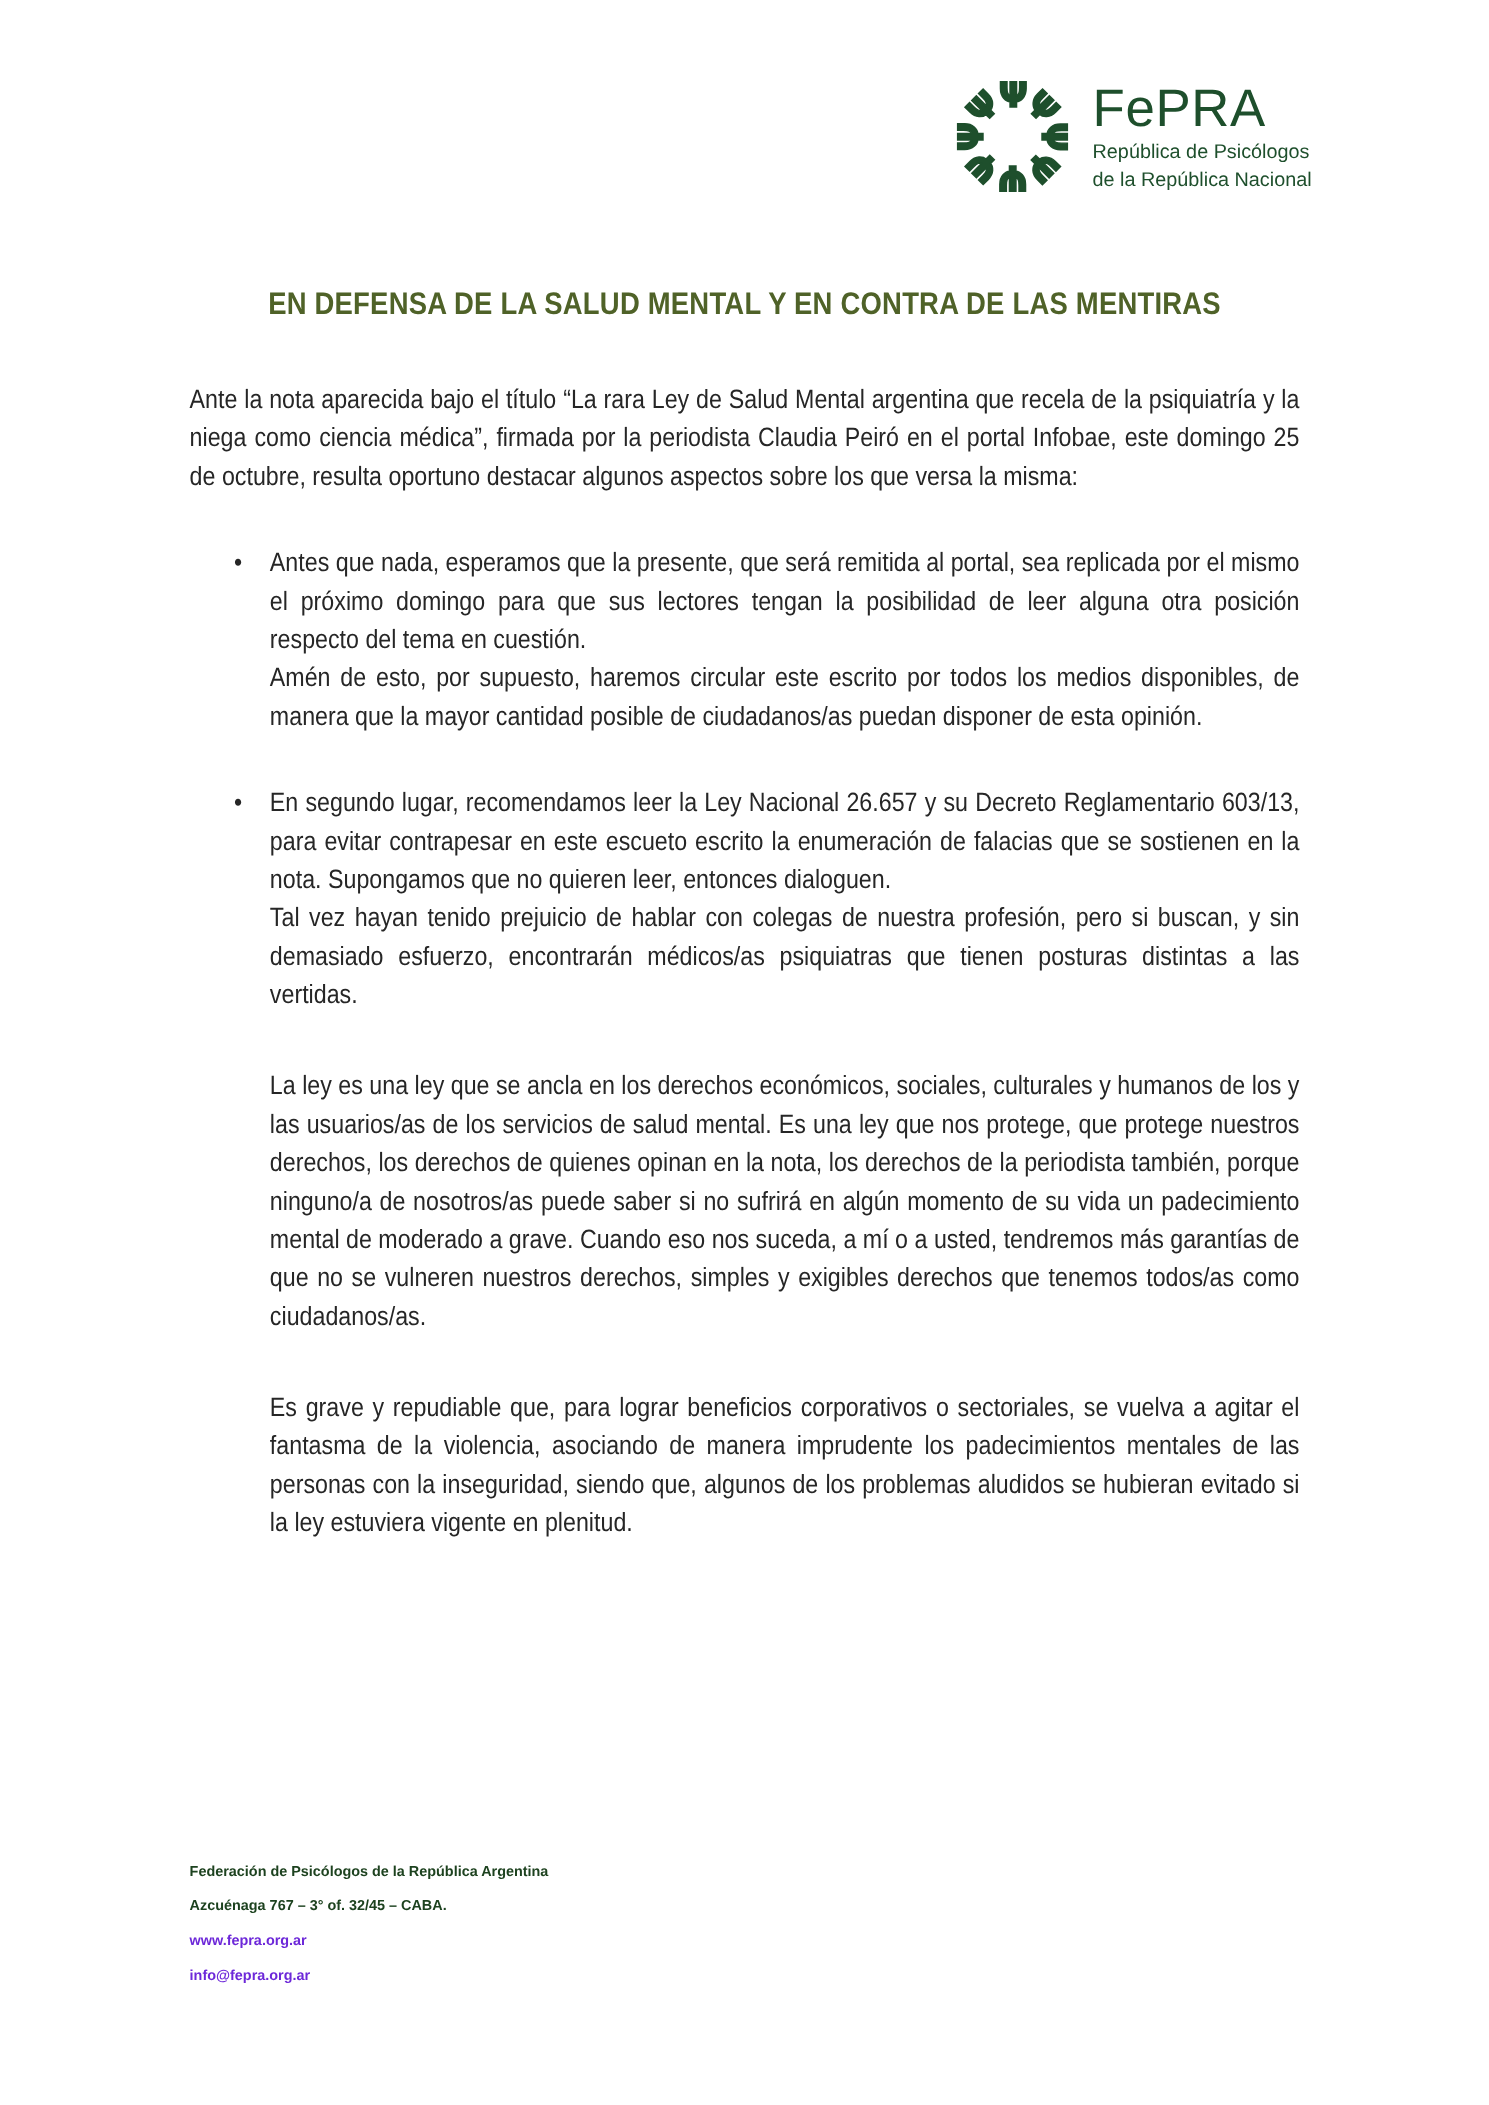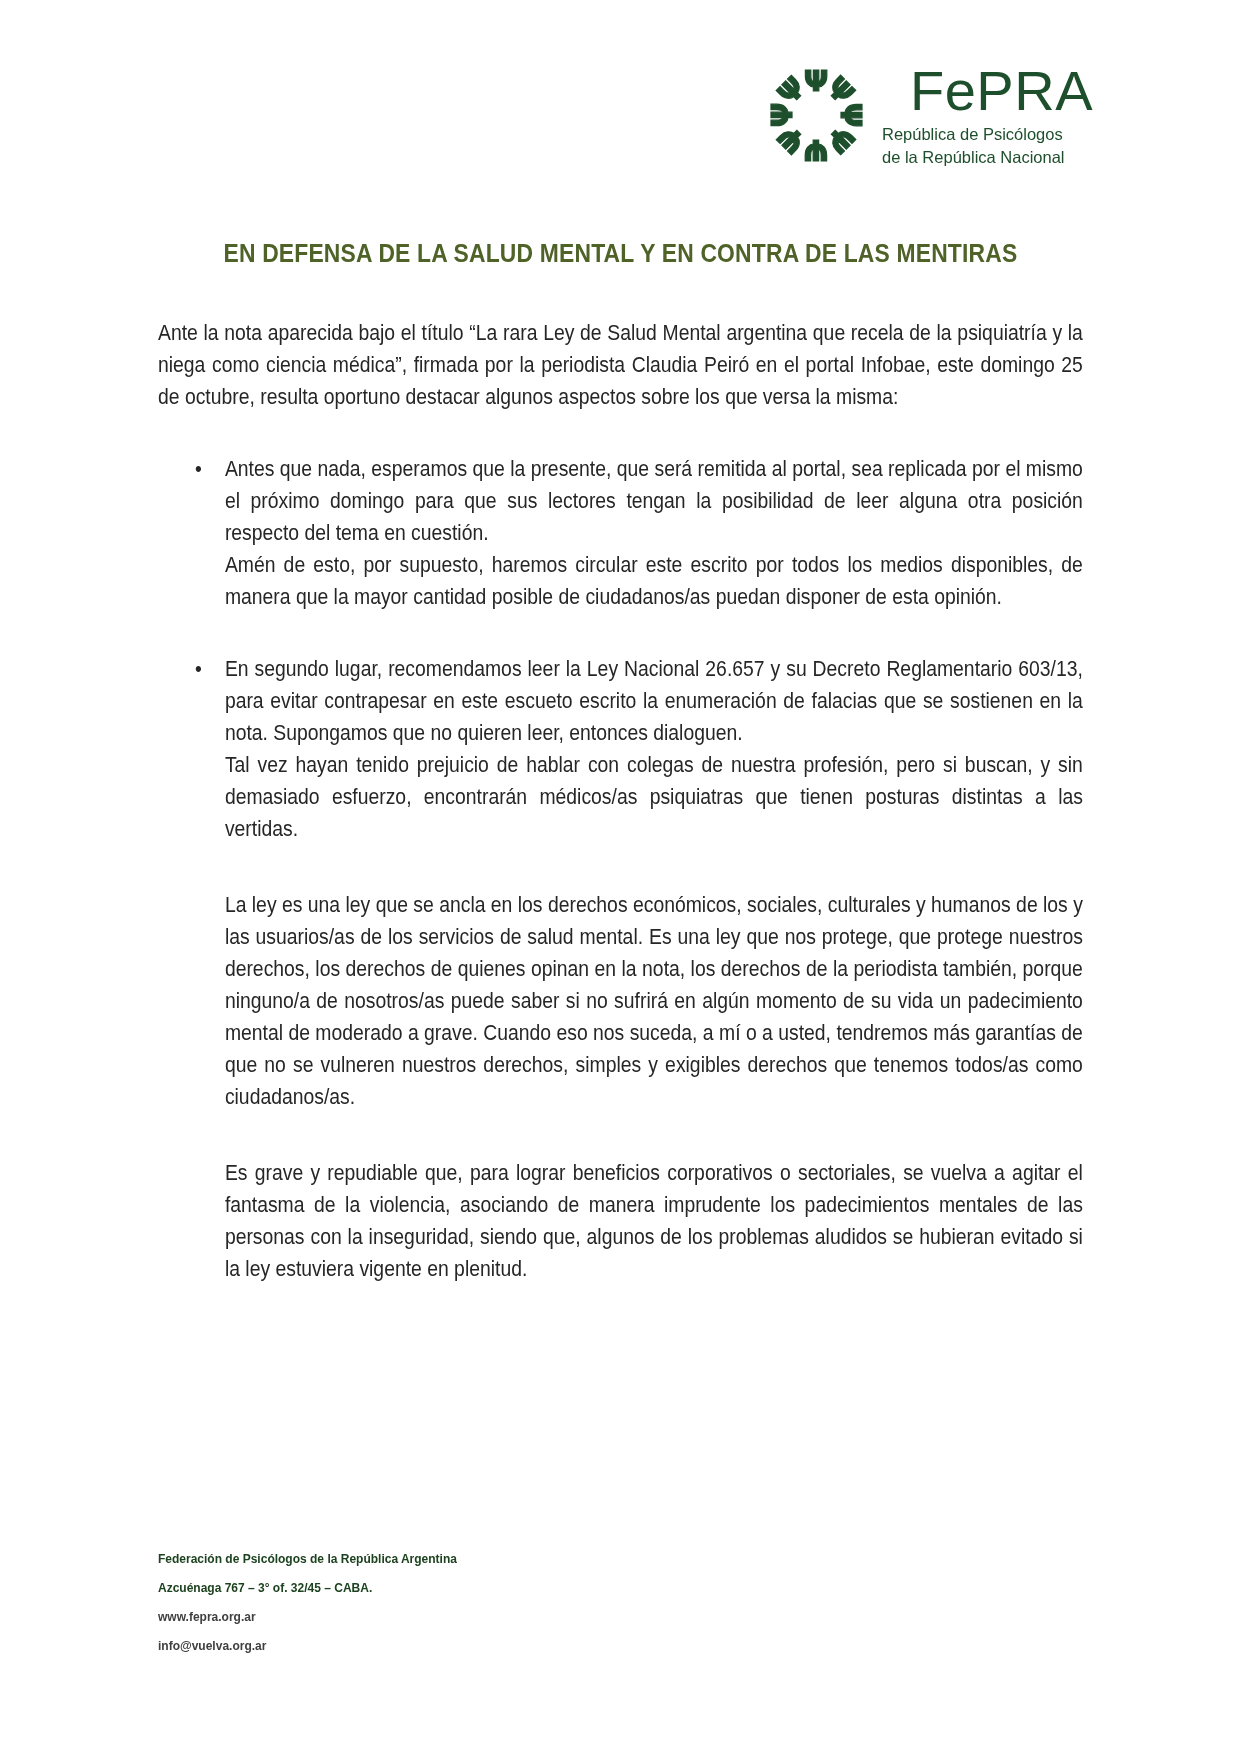--- a/index.html
+++ b/index.html
@@ -29,22 +29,22 @@
   .r45  { transform:translate(-50%,-50%) rotate(45deg)  translateY(-34px); }
   .r90  { transform:translate(-50%,-50%) rotate(90deg)  translateY(-34px); }
   .r135 { transform:translate(-50%,-50%) rotate(135deg) translateY(-34px); }
   .r180 { transform:translate(-50%,-50%) rotate(180deg) translateY(-34px); }
   .r225 { transform:translate(-50%,-50%) rotate(225deg) translateY(-34px); }
   .r270 { transform:translate(-50%,-50%) rotate(270deg) translateY(-34px); }
   .r315 { transform:translate(-50%,-50%) rotate(315deg) translateY(-34px); }
 
   .logo-text { display:flex; flex-direction:column; }
   .brand {
-    font-size:56px; line-height:1.05; font-weight:400;
-    color:#1e4f2c; letter-spacing:0.5px;margin-left:28px;
+    font-size:44px; line-height:1.05; font-weight:400;
+    color:#1e4f2c; letter-spacing:0.5px;
   }
   .logo-sub {
     font-size:16.5px; line-height:1.22; color:#1e4f2c; margin-top:3px;
   }
 
   
   .content {
     position:absolute; left:158px; top:238px;
     width:1051px;
     transform:scaleX(0.88);
@@ -68,21 +68,21 @@
   .bullet-body p, .indent-para { margin:0; }
 
   .indent-block { margin-left:76px; margin-top:44px; }
 
   
   .footer {
     position:absolute; left:158px; top:1545px;
     font-size:12px; font-weight:700; line-height:29px;
     color:#1d421f;
   }
-  .footer .link { color:#404040; text-decoration:none; cursor:pointer; }
+  .footer .link { color:#6d28d9; text-decoration:none; cursor:pointer; }
 </style>
 </head>
 <body>
 
 <div class="page">
 
   <div class="header">
     <div class="psi-ring">
       <span class="psi r0">Ψ</span>
       <span class="psi r45">Ψ</span>
@@ -127,16 +127,16 @@
       <p class="indent-para">La ley es una ley que se ancla en los derechos económicos, sociales, culturales y humanos de los y las usuarios/as de los servicios de salud mental. Es una ley que nos protege, que protege nuestros derechos, los derechos de quienes opinan en la nota, los derechos de la periodista también, porque ninguno/a de nosotros/as puede saber si no sufrirá en algún momento de su vida un padecimiento mental de moderado a grave. Cuando eso nos suceda, a mí o a usted, tendremos más garantías de que no se vulneren nuestros derechos, simples y exigibles derechos que tenemos todos/as como ciudadanos/as.</p>
       <p class="indent-para" style="margin-top:44px;">Es grave y repudiable que, para lograr beneficios corporativos o sectoriales, se vuelva a agitar el fantasma de la violencia, asociando de manera imprudente los padecimientos mentales de las personas con la inseguridad, siendo que, algunos de los problemas aludidos se hubieran evitado si la ley estuviera vigente en plenitud.</p>
     </div>
 
   </div>
 
   <div class="footer">
     <div>Federación de Psicólogos de la República Argentina</div>
     <div>Azcuénaga 767 – 3° of. 32/45 – CABA.</div>
     <div class="link">www.fepra.org.ar</div>
-    <div class="link">info@vuelva.org.ar</div>
+    <div class="link">info@fepra.org.ar</div>
   </div>
 
 </div>
 
 </body></html>

